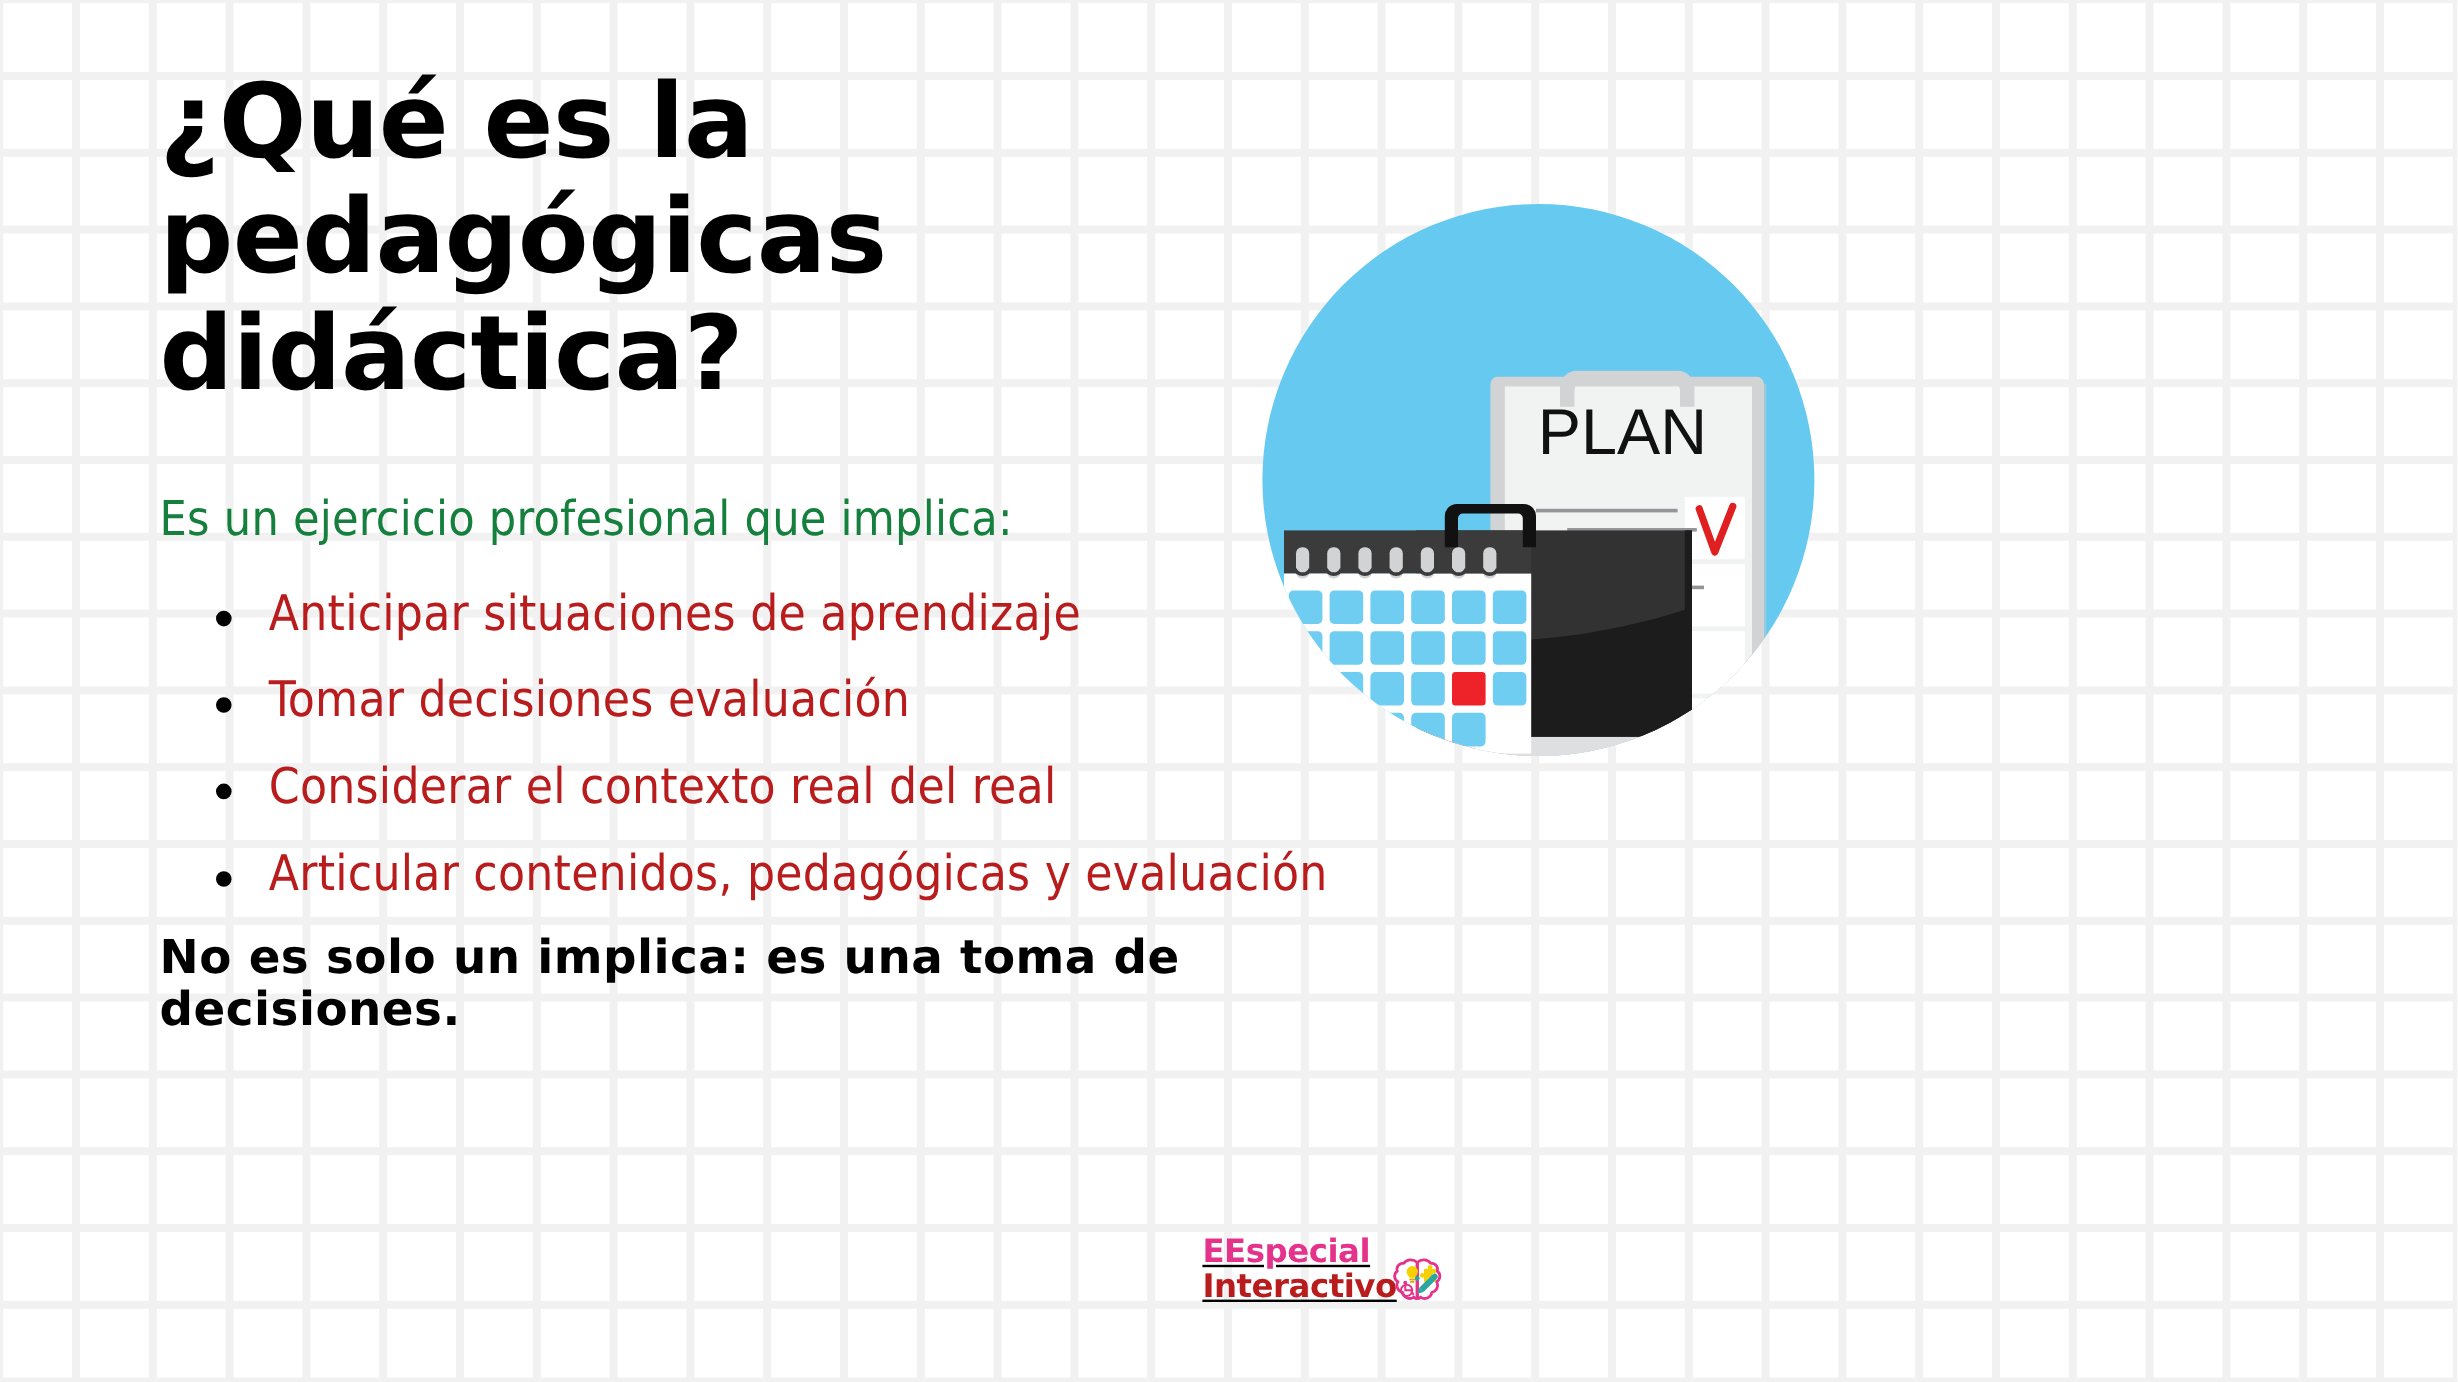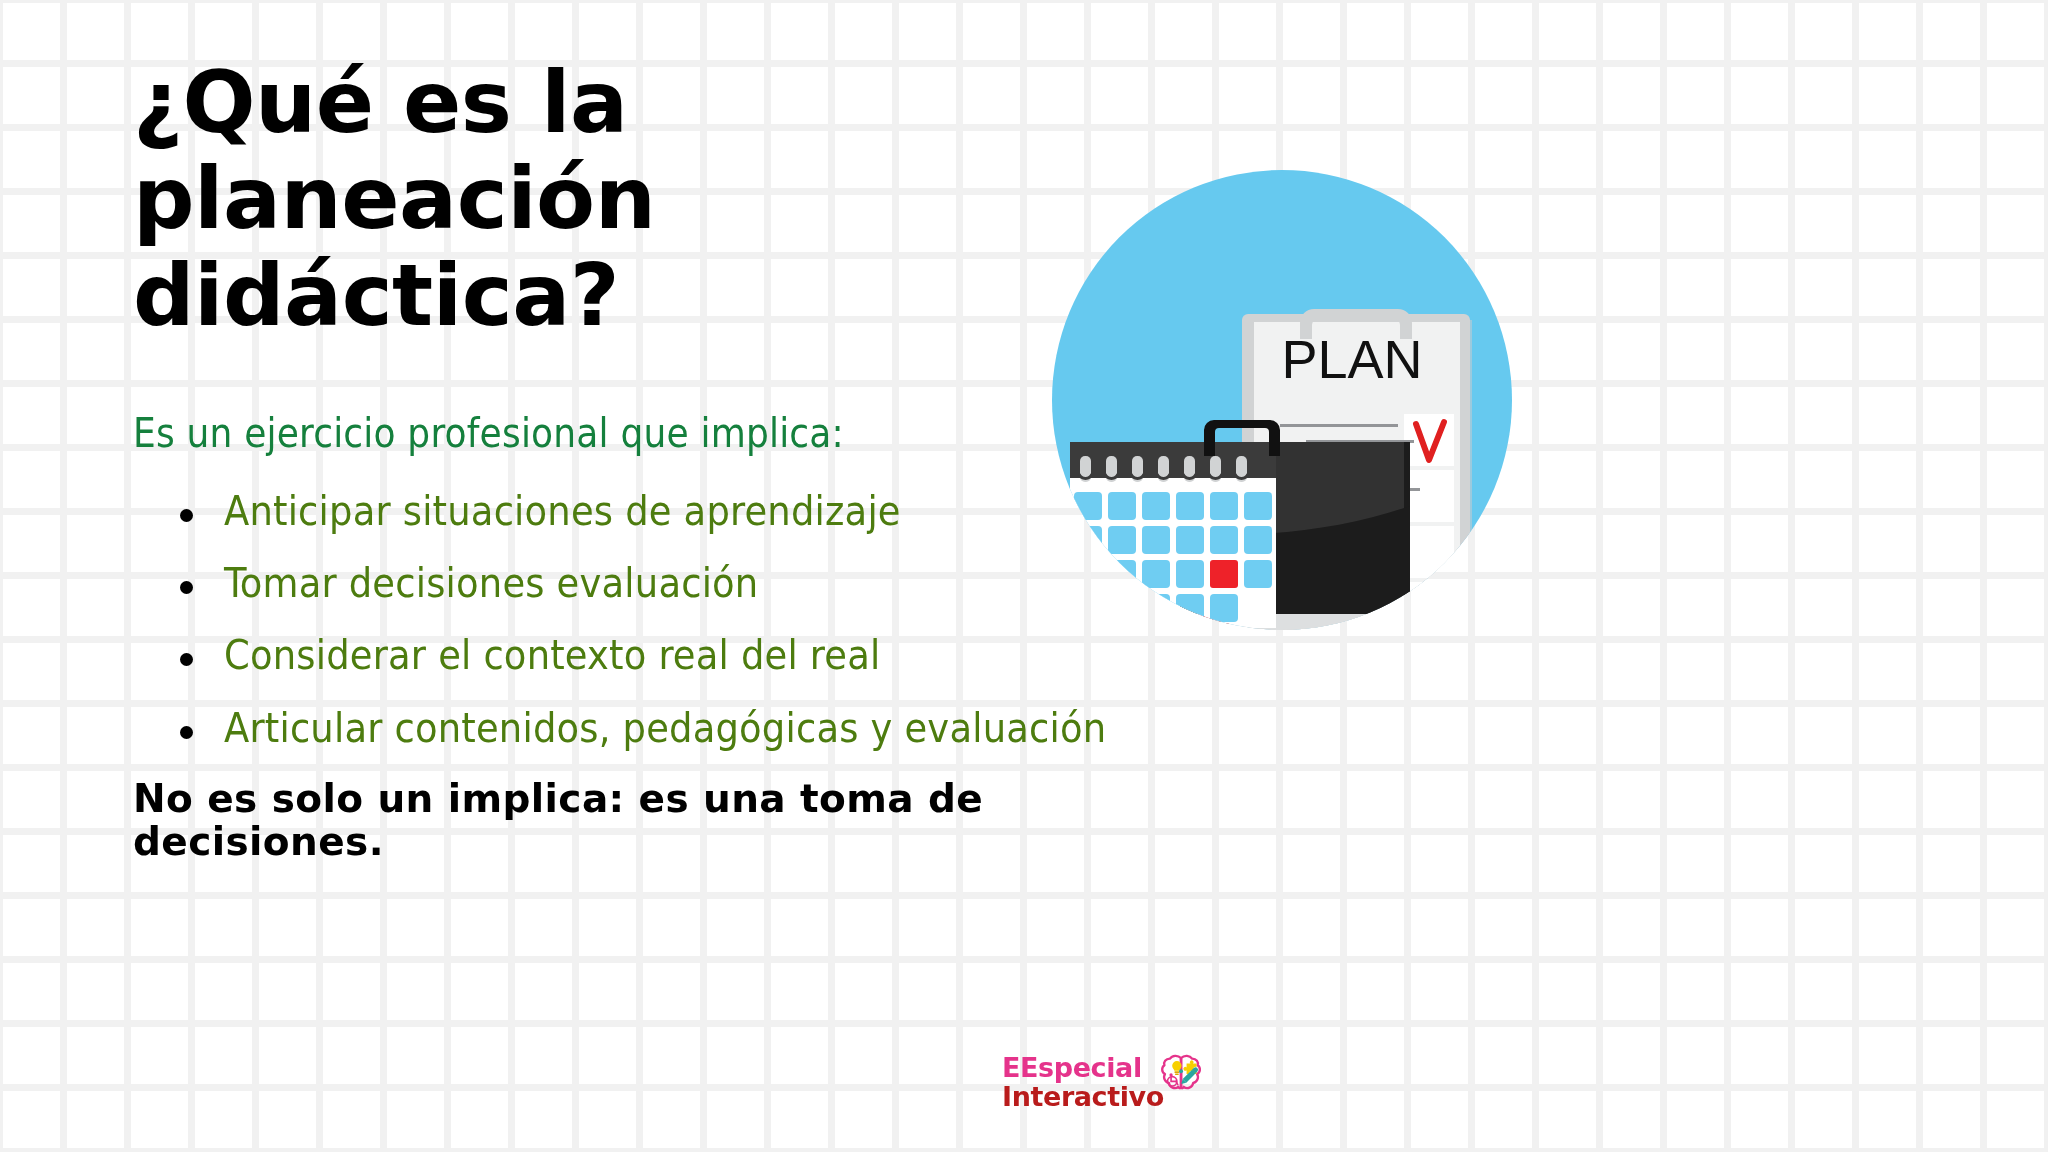--- a/index.html
+++ b/index.html
@@ -64,21 +64,21 @@
     margin: 34px 0 0 0;
     padding: 0 0 0 45px;
   }
 
   #bullets li {
     position: relative;
     font-family: "DejaVu Sans Condensed", "DejaVu Sans", sans-serif;
     font-weight: 400;
     font-size: 41px;
     line-height: 1.08;
-    color: #4d7c0f;
+    color: #b91c1c;
     margin-bottom: 28px;
     padding-left: 46px;
     letter-spacing: 0.2px;
   }
 
   #bullets li .bullet-dot {
     position: absolute;
     left: 2px;
     top: 20px;
     width: 13px;
@@ -108,21 +108,22 @@
   #illu-svg { display: block; width: 100%; height: 100%; overflow: visible; }
 
   
   #logo {
     position: absolute;
     left: 1002px;
     top: 1030px;
     width: 200px;
     height: 80px;
     display: flex;
-    align-items: flex-end;
+    align-items: flex-start;
+    text-decoration: underline;
   }
   #logo-text {
     display: flex;
     flex-direction: column;
     line-height: 1.0;
   }
   #logo-line1 {
     font-family: "DejaVu Sans", sans-serif;
     font-weight: 700;
     font-size: 27px;
@@ -141,21 +142,21 @@
 </style>
 </head>
 <body>
 
 <div id="slide">
 
   <div id="grid-bg"></div>
 
   <div id="text-col">
 
-    <h1 id="headline">¿Qué es la planeación didáctica?</h1>
+    <h1 id="headline">¿Qué es la pedagógicas didáctica?</h1>
 
     <p id="lead">Es un ejercicio profesional que implica:</p>
 
     <ul id="bullets">
       <li>
         <span class="bullet-dot"></span>
         <span>Anticipar situaciones de aprendizaje</span>
       </li>
       <li>
         <span class="bullet-dot"></span>

